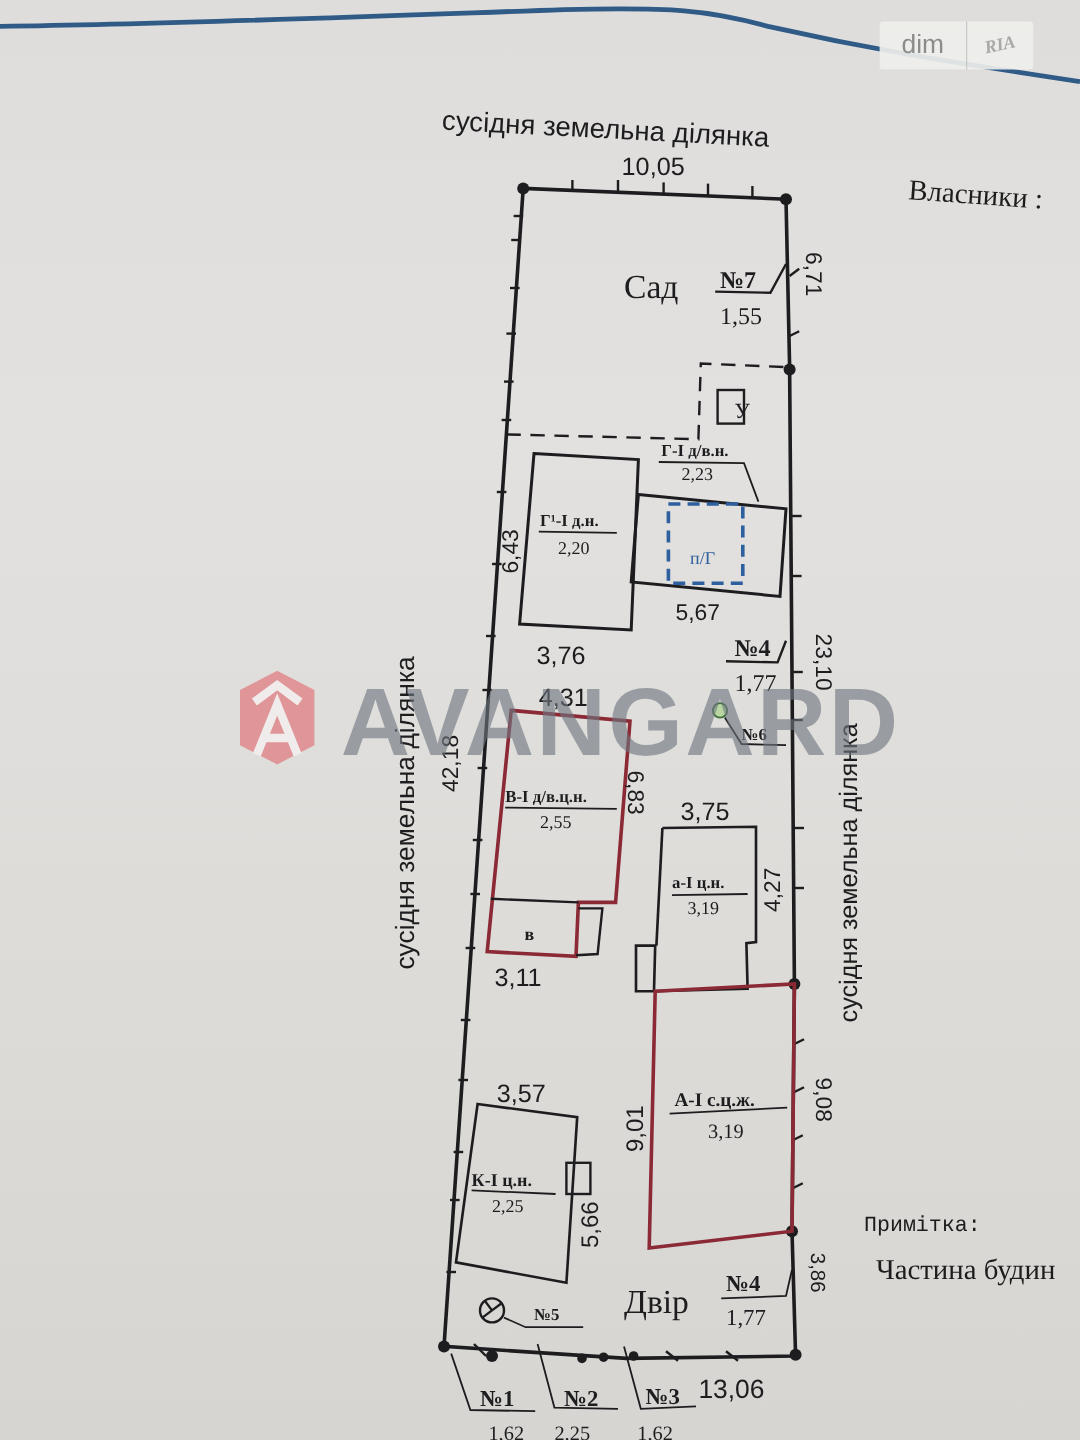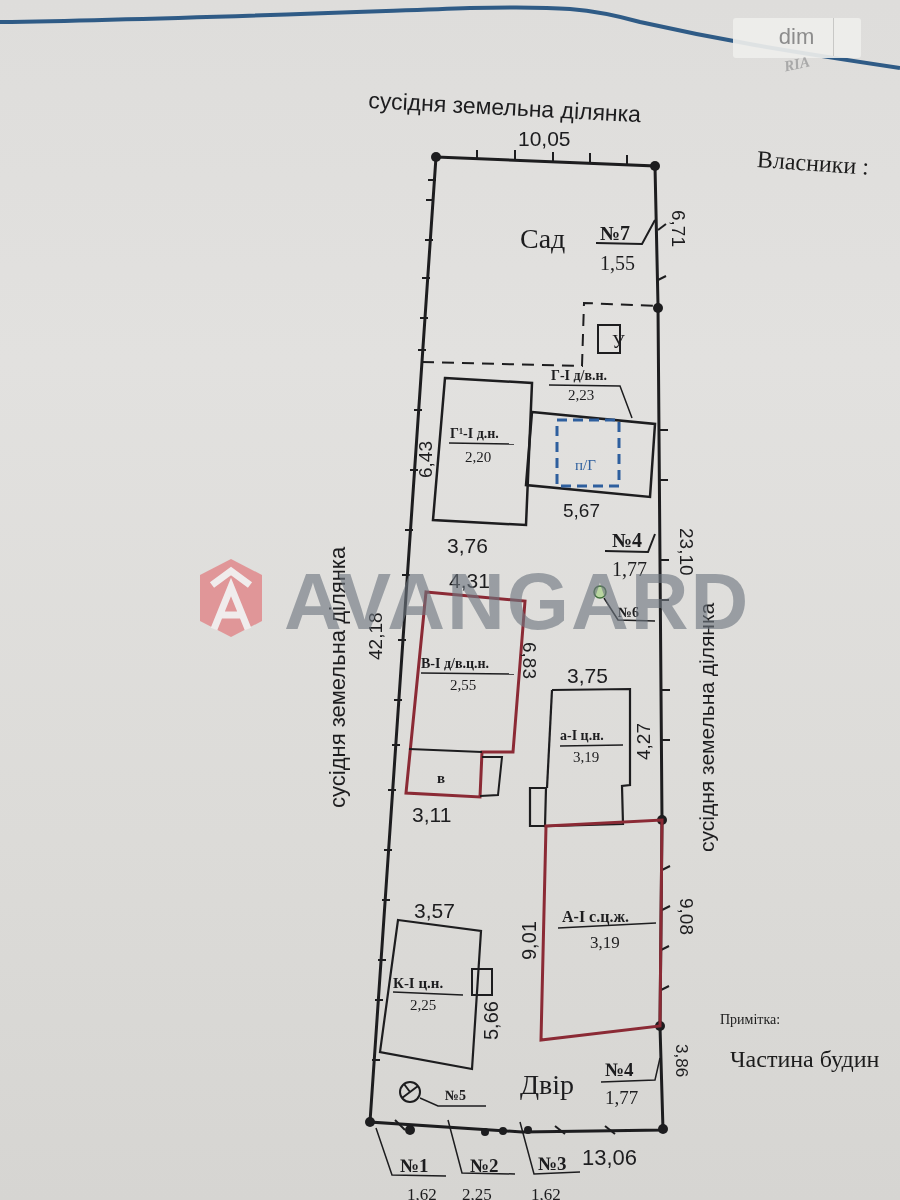--- a/index.html
+++ b/index.html
@@ -22,39 +22,39 @@
     }
     .watermark-text {
       position: absolute; left: 284px; top: 562px;
       font-family: "Liberation Sans", sans-serif; font-weight: 700;
       font-size: 80px; letter-spacing: 2px; color: rgba(110,118,128,0.62);
       line-height: 80px; white-space: nowrap;
     }
     .dimria {
       position: absolute; left: 733px; top: 18px; width: 128px; height: 40px;
       background: rgba(238,238,236,0.92); border-radius: 3px;
-      display: flex; align-items: center; flex-direction: column;
+      display: flex; align-items: center;
     }
     .dimria .dim {
       width: 72px; text-align: center; font-size: 22px; color: #8c8c8c;
       border-right: 1px solid #c8c8c6; height: 40px; line-height: 38px;
     }
     .dimria .ria {
       flex: 1; text-align: center; font-family: "Liberation Serif", serif;
       font-weight: 700; font-style: italic; font-size: 15px; color: #a9a9a9;
       transform: rotate(-12deg);
     }
     .owners {
       position: absolute; left: 758px; top: 146px;
       font-family: "Liberation Serif", serif; font-size: 24px; color: #1c1c1c;
       transform: rotate(4deg); transform-origin: left top; white-space: nowrap;
     }
     .note-title {
       position: absolute; left: 720px; top: 1012px;
-      font-family: Liberation Serif, serif; font-size: 14px; color: #1c1c1c; white-space: nowrap;
+      font-family: Liberation Mono, monospace; font-size: 18px; color: #1c1c1c; white-space: nowrap;
     }
     .note-text {
       position: absolute; left: 730px; top: 1046px;
       font-family: "Liberation Serif", serif; font-size: 24px; color: #1c1c1c; white-space: nowrap;
     }
   </style>
 </head>
 <body>
 
 <div class="paper"></div>

